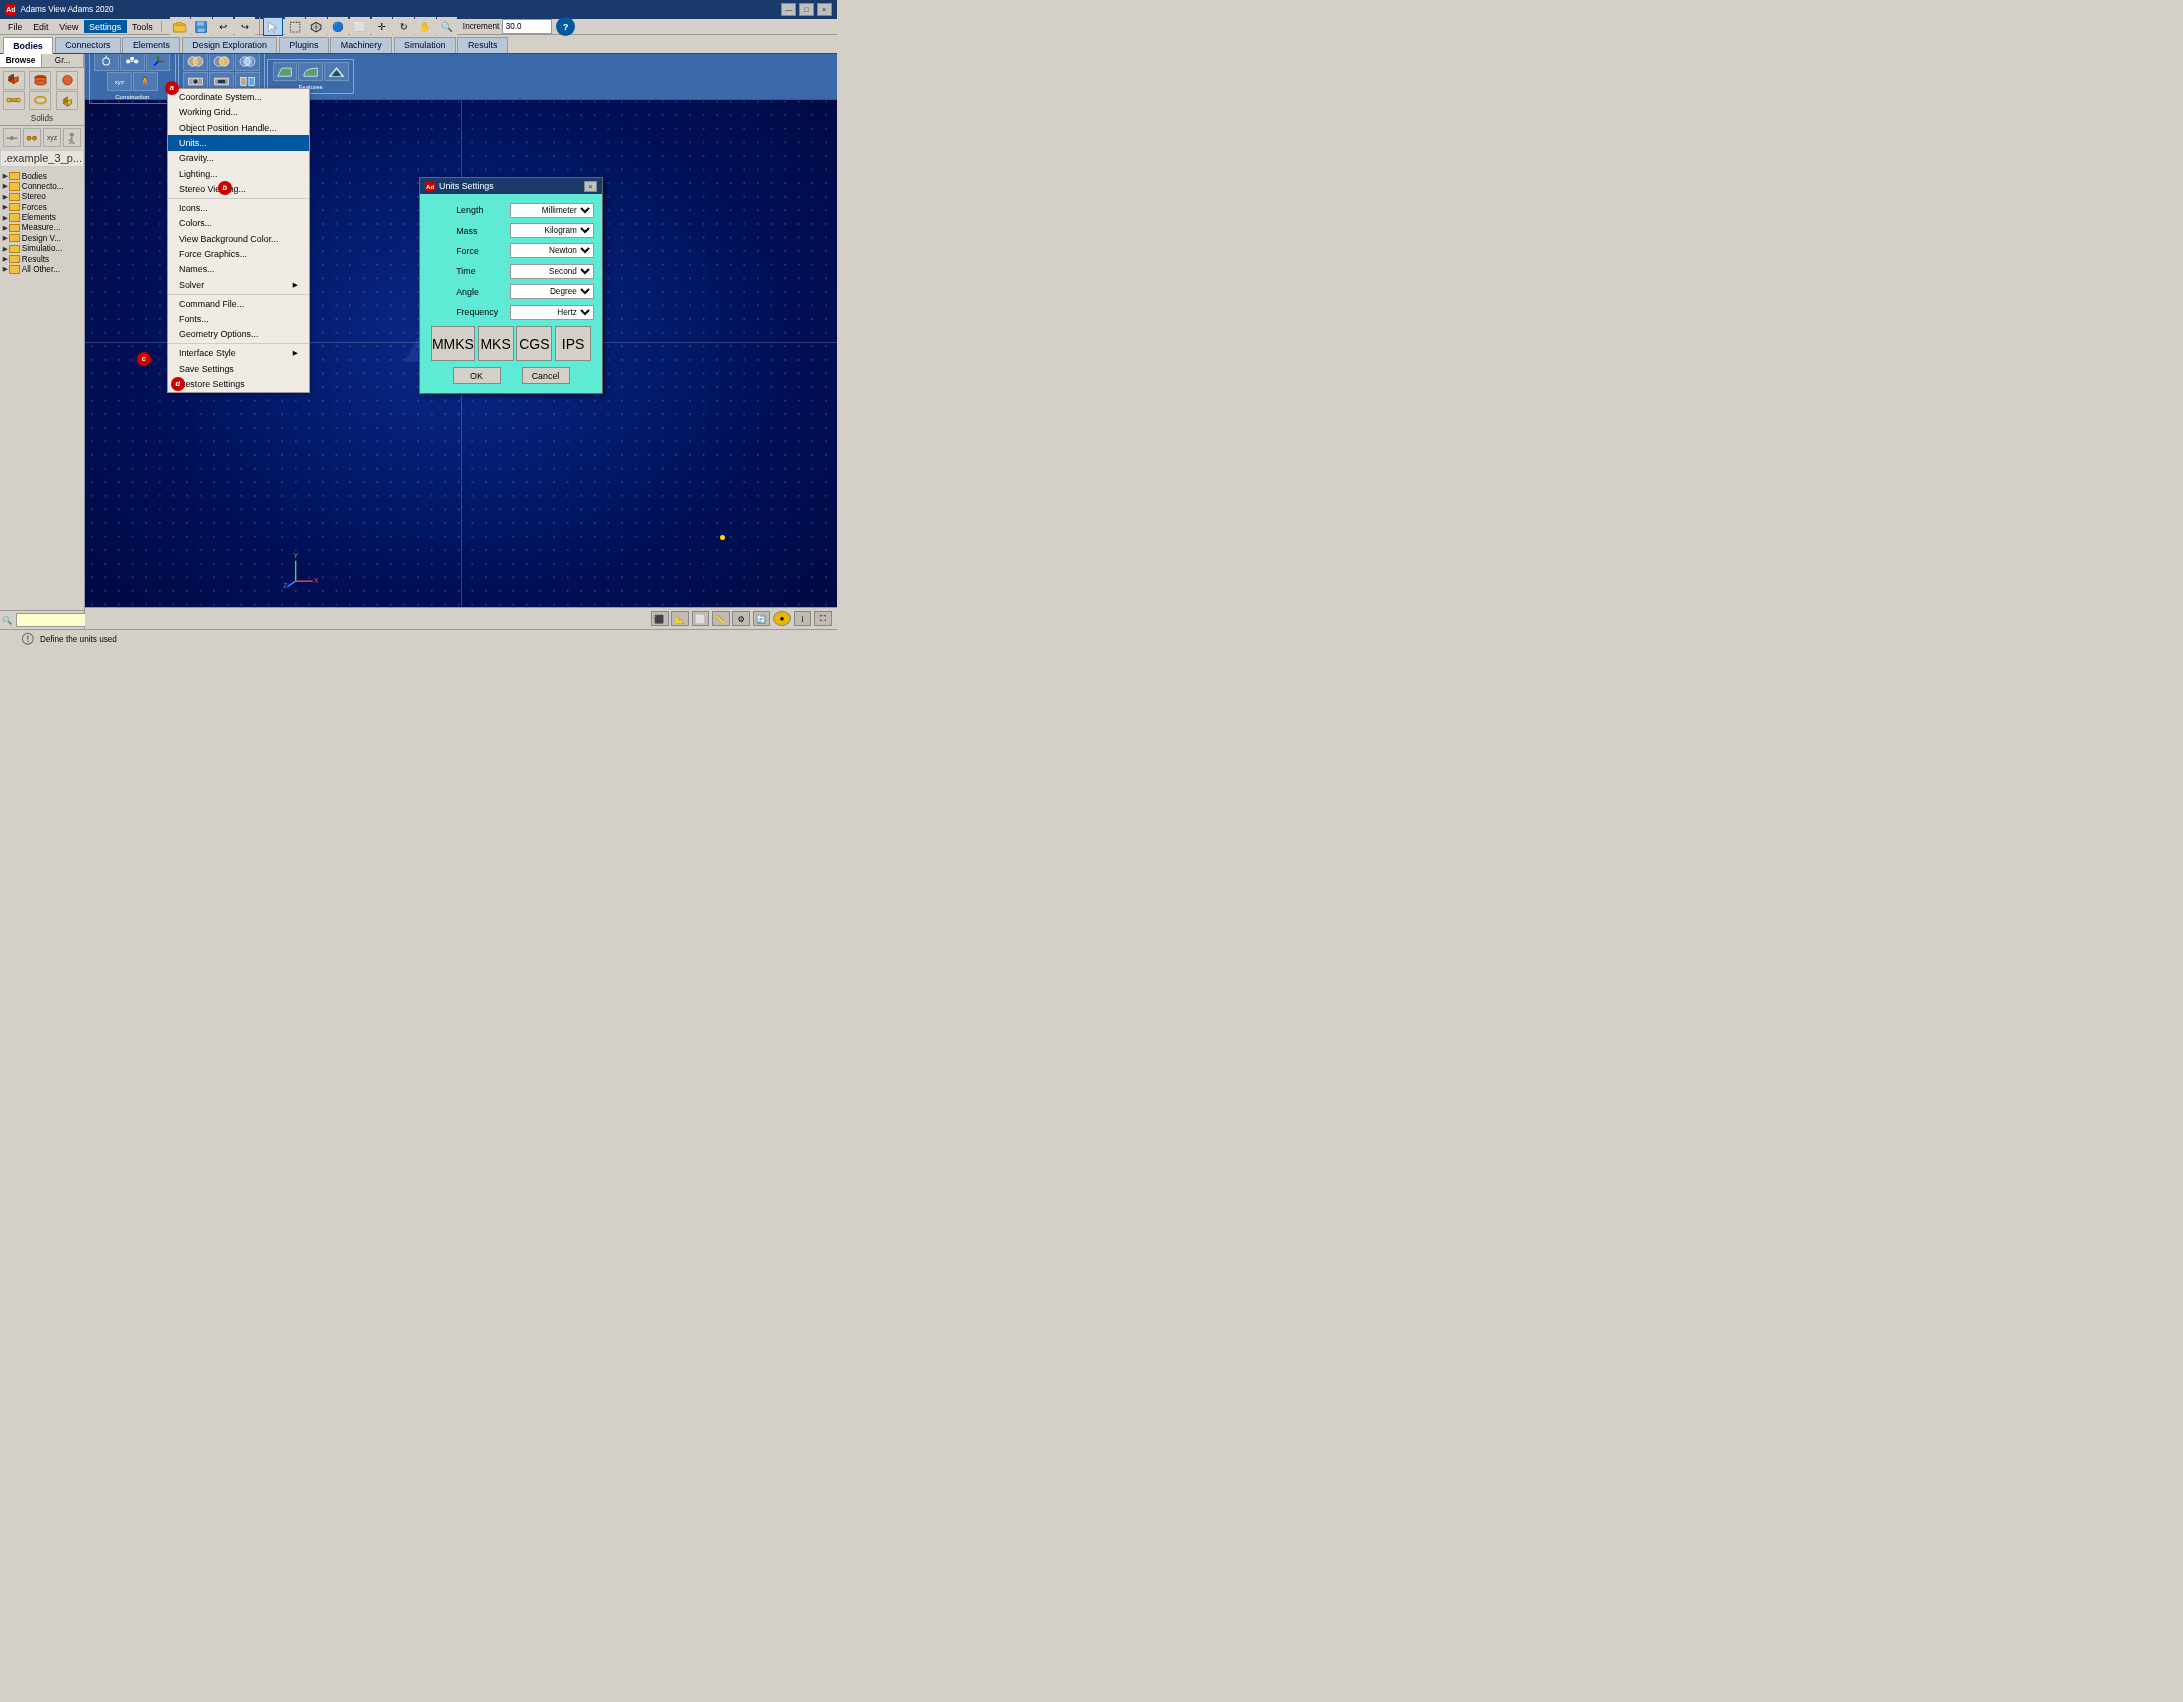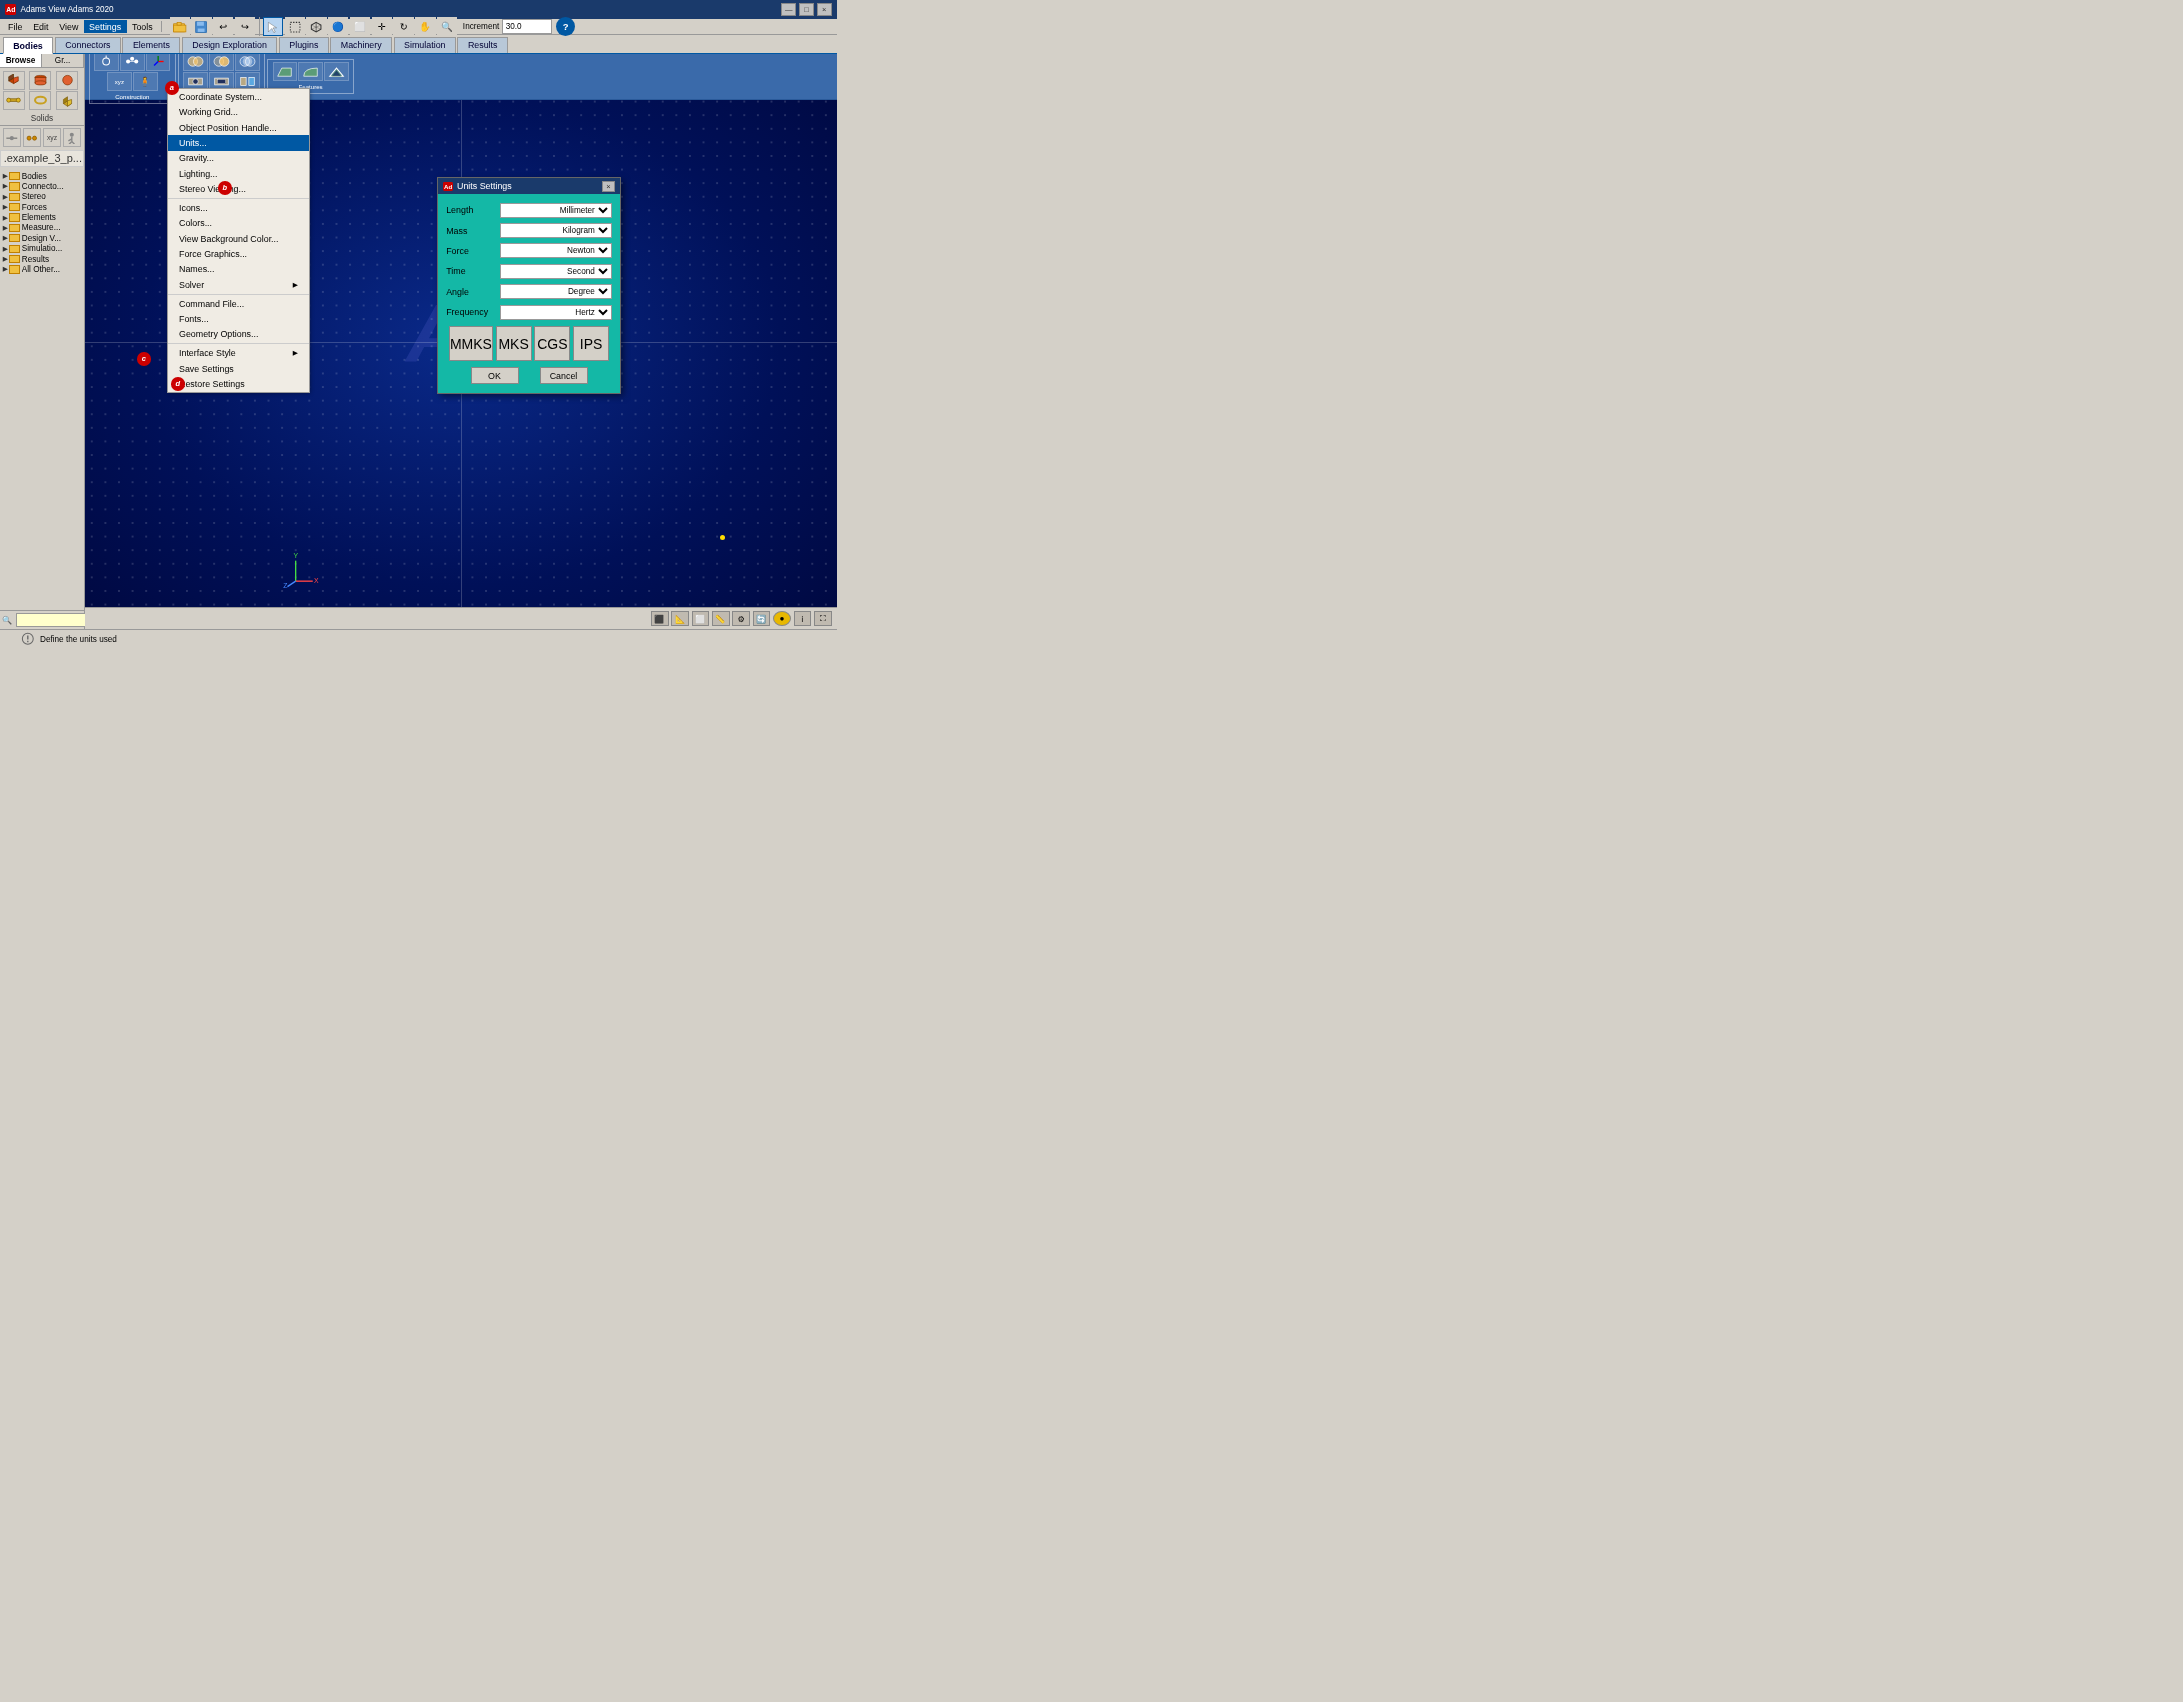--- a/index.html
+++ b/index.html
@@ -156,42 +156,42 @@
     }
     .dropdown-item { padding: 2.7px 11px; font-size: 8.9px; color: #000; cursor: pointer; display: flex; align-items: center; justify-content: space-between; }
     .dropdown-item.selected { background: #0058a3; color: white; }
     .dropdown-item .submenu-arrow { font-size: 6.8px; }
     .menu-separator { height: 0.7px; background: #ccc; margin: 1.4px 0; }
 
     
     #units-dialog {
       position: absolute;
       top: 123px;
-      left: 352px;
+      left: 334px;
       width: 184px;
-      background: #14b8a6;
+      background: #5eead4;
       border: 1.4px solid #666;
       box-shadow: 2.7px 2.7px 6.8px rgba(0,0,0,0.5);
       z-index: 2000;
     }
     #dialog-titlebar {
       background: #1a3a6b;
       color: white;
       padding: 2.7px 5.4px;
       display: flex;
       align-items: center;
       justify-content: space-between;
       font-size: 8.9px;
     }
     #dialog-titlebar-left { display: flex; align-items: center; gap: 4.1px; }
     #dialog-icon { width: 9.5px; height: 9.5px; background: #cc0000; border-radius: 1.4px; display: flex; align-items: center; justify-content: center; color: white; font-size: 6.1px; font-weight: bold; }
     #dialog-close { width: 12.3px; height: 11px; background: #c0c0c0; border: 0.7px solid #888; display: flex; align-items: center; justify-content: center; font-size: 7.5px; cursor: pointer; color: #333; }
     #dialog-content { padding: 8.2px; }
     .dialog-row { display: flex; align-items: center; margin-bottom: 5.4px; }
-    .dialog-label { width: 54px; font-size: 8.9px; color: #000; }
+    .dialog-label { width: 54px; font-size: 8.9px; color: #000; margin-left: 28px; }
     .dialog-select { flex: 1; height: 15px; font-size: 8.2px; border: 0.7px solid #999; background: white; text-align: right; }
     #dialog-preset-row { display: flex; gap: 2.7px; margin: 6.8px 0 5.4px 0; padding: 0 2.7px; align-items: center; }
     .preset-btn { flex: 1; height: 35px; background: #d4d0c8; border: 0.7px solid #888; font-size: 14px; cursor: pointer; }
     #dialog-btn-row { display: flex; gap: 21px; justify-content: center; margin-top: 5.4px; }
     .dialog-btn { width: 48px; height: 17.7px; background: #d4d0c8; border: 0.7px solid #888; font-size: 8.9px; cursor: pointer; }
 
     
     .annotation-circle {
       position: absolute;
       width: 13.6px;

